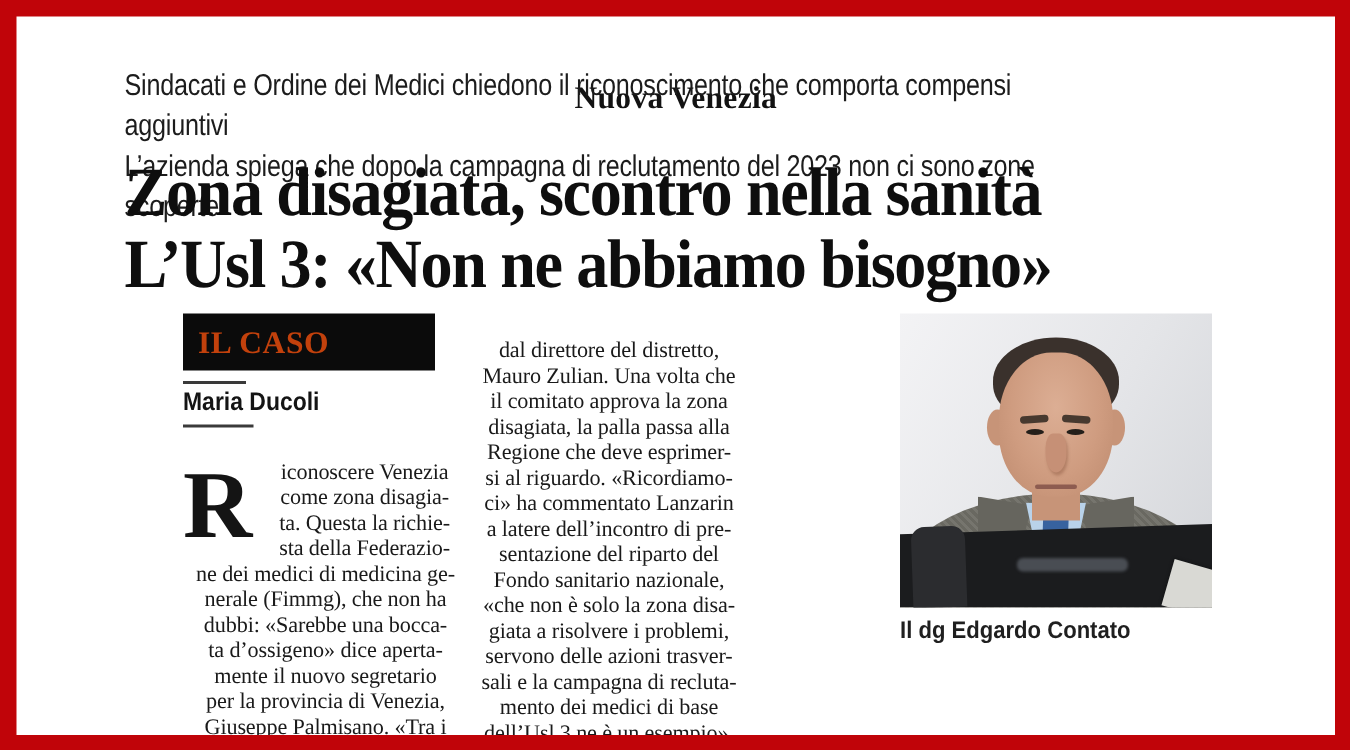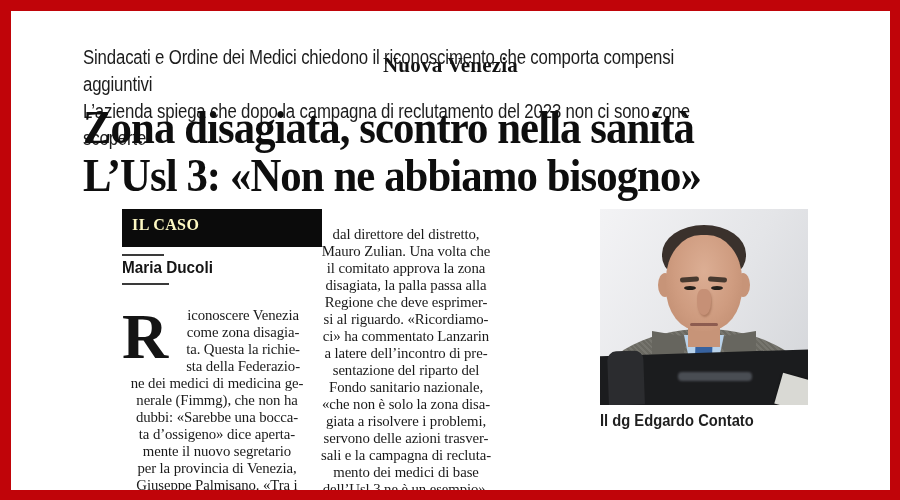--- a/index.html
+++ b/index.html
@@ -25,23 +25,23 @@
   }
   .headline{
     position:absolute;left:72px;width:820px;
     font-family:"Liberation Serif",serif;font-weight:bold;font-size:46px;
     color:#0e0e0e;letter-spacing:-1px;white-space:nowrap;
     transform:scaleX(0.93);transform-origin:left top;
   }
   .headline.l1{top:90px;}
   .headline.l2{top:138px;}
   .kicker{
-    position:absolute;left:111px;top:198px;width:200px;height:38px;
-    background:#0b0b0b;color:#fef9c3;
-    font-family:"Liberation Serif",serif;font-weight:bold;font-size:16px;
+    position:absolute;left:111px;top:198px;width:168px;height:38px;
+    background:#0b0b0b;color:#c2410c;
+    font-family:"Liberation Serif",serif;font-weight:bold;font-size:21px;
     letter-spacing:0.4px;padding:7px 0 0 10px;
   }
   .byline-rule-top{position:absolute;left:111px;top:243px;width:42px;height:2px;background:#3a3a3a;}
   .byline{
     position:absolute;left:111px;top:247px;
     font-family:"Liberation Sans",sans-serif;font-weight:bold;font-size:17px;
     color:#141414;transform:scaleX(0.9);transform-origin:left top;
   }
   .byline-rule-bottom{position:absolute;left:111px;top:272px;width:47px;height:2px;background:#3a3a3a;}
   .bodycol{

